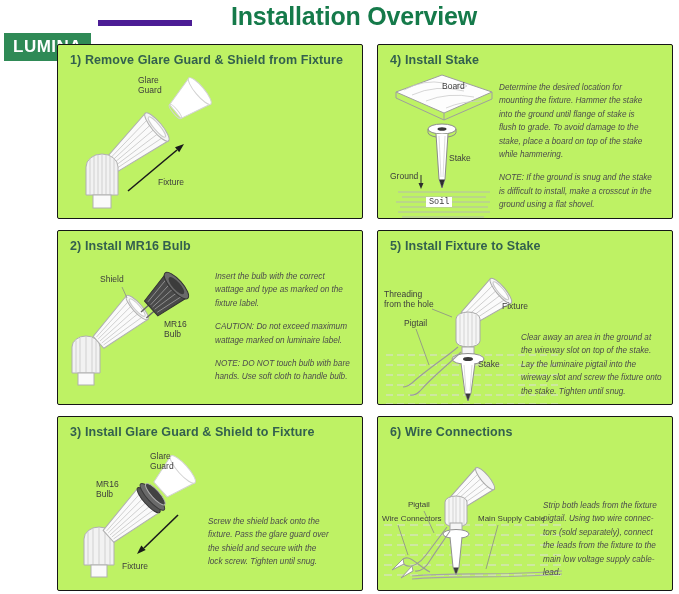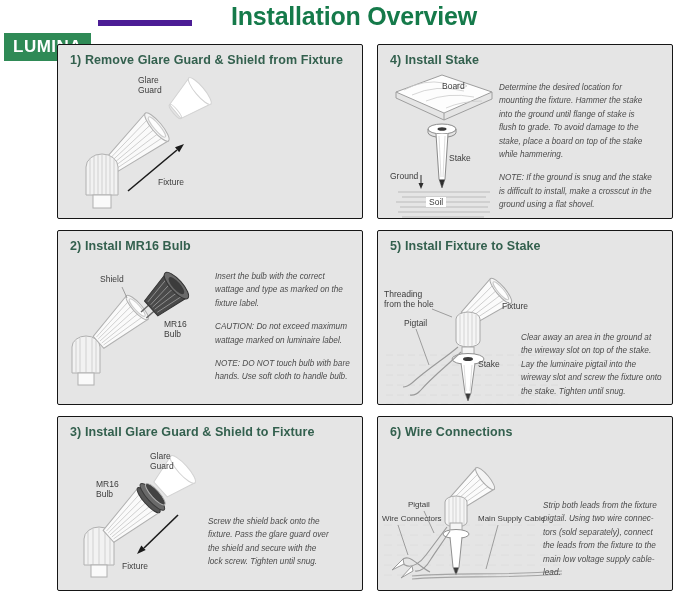--- a/index.html
+++ b/index.html
@@ -9,27 +9,27 @@
   .hdr{position:absolute;left:0;top:0;width:679px;height:40px;}
   .logo{position:absolute;left:4px;top:20px;display:flex;align-items:center;}
   .logo-box{display:flex;align-items:center;background:#2f8a56;color:#fff;font-weight:bold;
             font-size:17px;letter-spacing:.5px;padding:4px 9px;}
   .logo-sub{display:flex;align-items:center;margin-left:7px;color:#3f3f3f;font-size:15px;
             letter-spacing:1.6px;padding:14px 5px;border-top:6px solid #4c1d95;border-bottom:2px solid #3f3f3f;}
   .title{position:absolute;left:231px;top:2px;margin:0;font-size:25px;font-weight:bold;color:#157a4a;letter-spacing:-.2px;text-align:right;}
   
   .board{position:absolute;left:57px;top:44px;display:grid;grid-template-columns:306px 296px;
          grid-template-rows:repeat(3,175px);column-gap:14px;row-gap:11px;}
-  .panel{position:relative;border:1.5px solid #161616;border-radius:2px;background:#e5e5e5;overflow:hidden;box-sizing:border-box;}
+  .panel{position:relative;border:1.5px solid #161616;border-radius:2px;background:#bef264;overflow:hidden;box-sizing:border-box;}
   .panel h2{position:absolute;left:12px;top:8px;margin:0;font-size:12.5px;font-weight:bold;color:#33604e;letter-spacing:.1px;white-space:pre;}
   .fig{position:absolute;}
   .fig svg{position:absolute;left:0;top:0;}
   .fig-label{position:absolute;font-size:8.5px;line-height:1.18;color:#3c3c3c;white-space:pre-line;}
   .fig-label.sm{font-size:8px;}
-  .fig-label.bg{background:#fff;padding:0 3px;}
+  .fig-label.bg{background:#fff;padding:0 3px;font-family:Liberation Mono, monospace;}
   .copy{position:absolute;}
   .copy p{margin:0 0 10px;font-size:8.2px;line-height:13.4px;color:#4c4c4c;white-space:pre;font-style:italic;}
 </style>
 </head>
 <body>
 
 <header class="hdr">
   <div class="logo">
     <span class="logo-box">LUMINA</span>
     <span class="logo-sub">LIGHTING</span>

